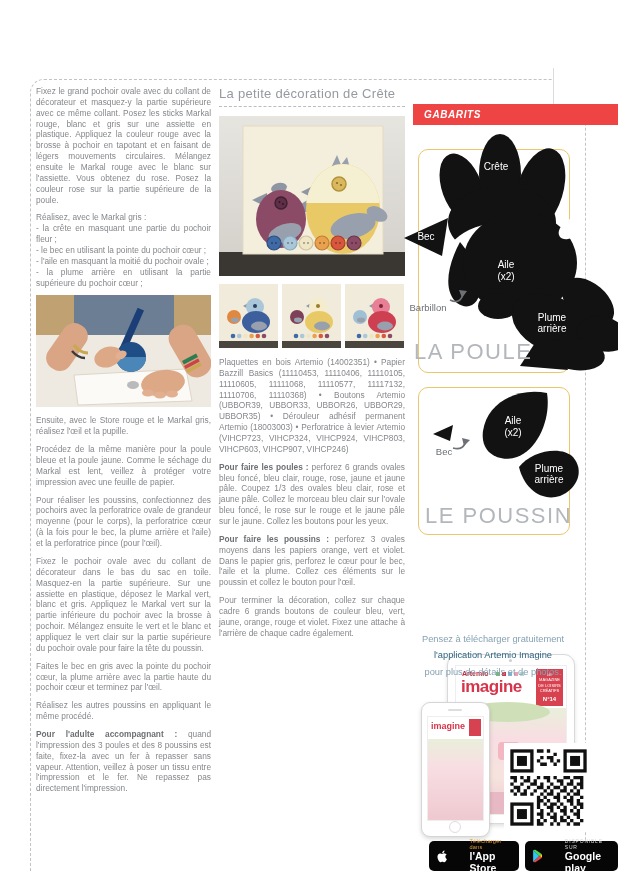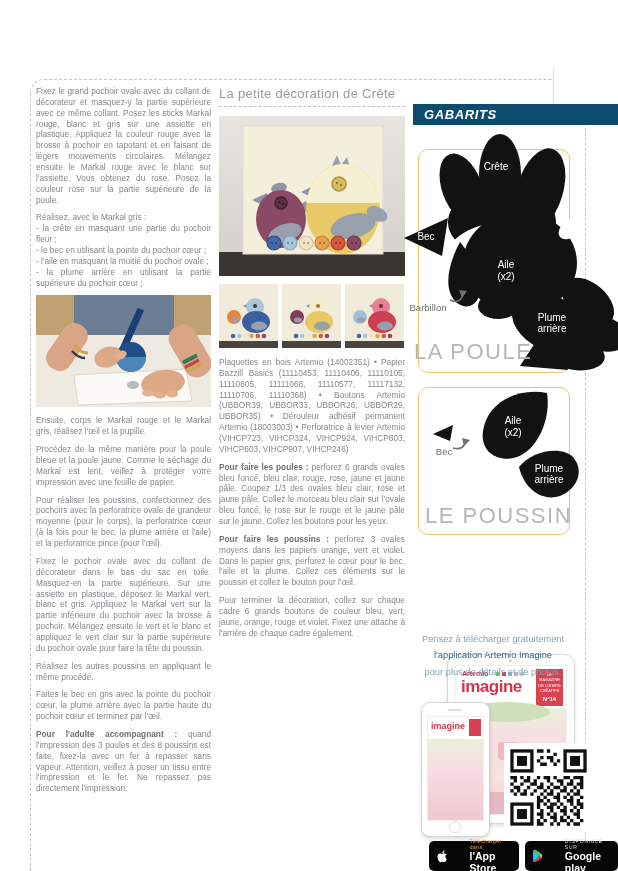--- a/index.html
+++ b/index.html
@@ -15,22 +15,22 @@
   .col-mid{position:absolute;left:219px;top:42px;width:186px;z-index:2;}
   .body-p{font-size:8.3px;line-height:1.31;color:#84878b;margin:0 0 7px;text-align:justify;
         white-space:pre-line;}
   .body-p .lead{font-weight:bold;color:#6d7074;}
   .article-title{font-size:13px;font-weight:400;color:#959aa0;letter-spacing:.3px;margin:0 0 9px;
         padding:2px 0 5px;border-bottom:1px dashed #b9bdc2;white-space:nowrap;}
   .photo-block{margin:2px 0 8px;line-height:0;}
   .strip{display:flex;gap:4px;margin:7px 0 9px;line-height:0;}
 
   
-  .gabarits-bar{position:absolute;left:413px;top:62px;width:205px;height:21px;background:#0c4a6e;
-        color:#fff;font-size:13px;font-weight:bold;font-style:italic;letter-spacing:.6px;
+  .gabarits-bar{position:absolute;left:413px;top:62px;width:205px;height:21px;background:#ef4444;
+        color:#fff;font-size:10px;font-weight:bold;font-style:italic;letter-spacing:.6px;
         line-height:21px;padding-left:11px;box-sizing:border-box;z-index:3;}
   .template-box{position:absolute;border:1.5px solid #EBC66C;border-radius:10px;z-index:1;background:#fff;}
   .poule-box{left:418px;top:107px;width:150px;height:222px;}
   .poussin-box{left:418px;top:345px;width:150px;height:146px;}
   .poule-svg{position:absolute;left:400px;top:88px;z-index:2;}
   .poussin-svg{position:absolute;left:413px;top:345px;z-index:2;}
   svg text{font-family:"Liberation Sans",sans-serif;}
   .shape-label{fill:#fff;font-size:10px;}
   .shape-label-dark{fill:#6d7074;font-size:9.5px;}
   .template-title{fill:#b3b7bb;font-size:22px;letter-spacing:1.5px;}
@@ -133,26 +133,26 @@
         <path d="M38,50 q6,8 14,8" stroke="#caa84f" stroke-width="3" fill="none"></path>
         <path d="M36,56 q6,7 13,7" stroke="#3a3a3a" stroke-width="2.4" fill="none"></path>
         <rect x="146" y="62" width="16" height="4" fill="#2e7d52" transform="rotate(-28 154 64)"></rect>
         <rect x="148" y="67" width="16" height="3.4" fill="#c84545" transform="rotate(-28 156 69)"></rect>
         <rect x="150" y="71" width="16" height="3.4" fill="#caa84f" transform="rotate(-28 158 73)"></rect>
       </svg>
     </div>
 
     <div>
 
-    <p class="body-p"><span>Ensuite, corps le Markal rouge et le Markal gris, réalisez l'œil et la pupille.</span></p>
+    <p class="body-p"><span>Ensuite, avec le Store rouge et le Markal gris, réalisez l'œil et la pupille.</span></p>
         <p class="body-p"><span>Procédez de la même manière pour la poule bleue et la poule jaune. Comme le séchage du Markal est lent, veillez à protéger votre impression avec une feuille de papier.</span></p>
         <p class="body-p"><span>Pour réaliser les poussins, confectionnez des pochoirs avec la perforatrice ovale de grandeur moyenne (pour le corps), la perforatrice cœur (à la fois pour le bec, la plume arrière et l'aile) et la perforatrice pince (pour l'œil).</span></p>
         <p class="body-p"><span>Fixez le pochoir ovale avec du collant de décorateur dans le bas du sac en toile. Masquez-en la partie supérieure. Sur une assiette en plastique, déposez le Markal vert, blanc et gris. Appliquez le Markal vert sur la partie inférieure du pochoir avec la brosse à pochoir. Mélangez ensuite le vert et le blanc et appliquez le vert clair sur la partie supérieure du pochoir ovale pour faire la tête du poussin.</span></p>
+        <p class="body-p"><span>Faites le bec en gris avec la pointe du pochoir cœur, la plume arrière avec la partie haute du pochoir cœur et terminez par l'œil.</span></p>
         <p class="body-p"><span>Réalisez les autres poussins en appliquant le même procédé.</span></p>
-        <p class="body-p"><span>Faites le bec en gris avec la pointe du pochoir cœur, la plume arrière avec la partie haute du pochoir cœur et terminez par l'œil.</span></p>
         <p class="body-p"><span class="lead">Pour l'adulte accompagnant :</span><span> quand l'impression des 3 poules et des 8 poussins est faite, fixez-la avec un fer à repasser sans vapeur. Attention, veillez à poser un tissu entre l'impression et le fer. Ne repassez pas directement l'impression.</span></p>
       </div>
   </div>
 
   <div class="col-mid">
     <h1 class="article-title">La petite décoration de Crête</h1>
 
     <div class="photo-block">
       <svg width="186" height="160" viewBox="0 0 186 160">
         <defs>

